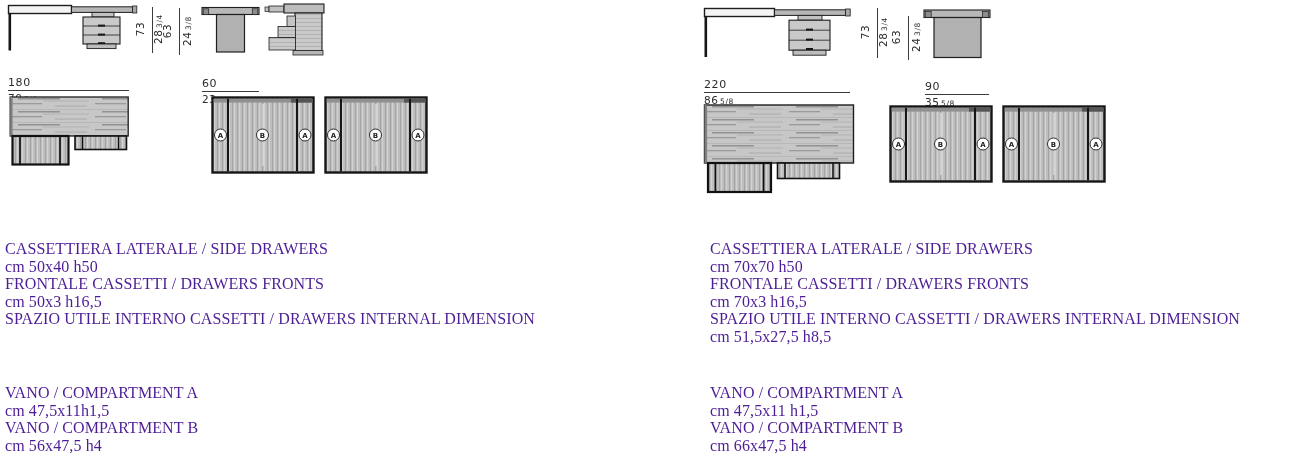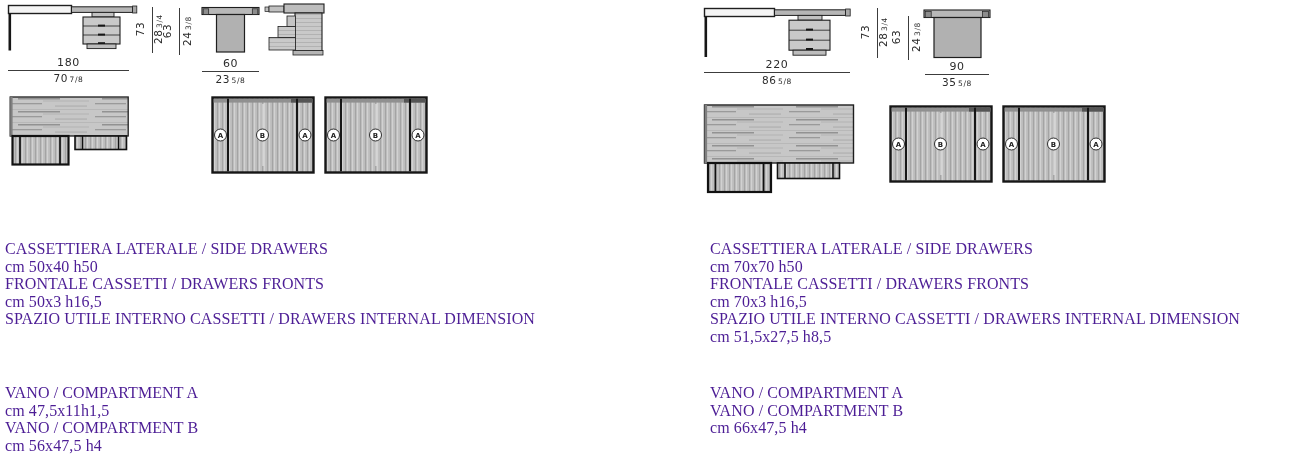--- a/index.html
+++ b/index.html
@@ -11,21 +11,21 @@
   .abs { position:absolute; }
 
   
   .specs { position:absolute; white-space:nowrap; }
   .spec-line {
     font:16px/17.6px "Liberation Serif", serif;
     color:#4c1d95; letter-spacing:0.1px;
   }
 
   
-  .hdim { position:absolute; text-align:center; color:#2b2b2b; }
+  .hdim { position:absolute; text-align:left; color:#2b2b2b;margin-top:20px; }
   .hdim-cm { font:11px/13px "DejaVu Sans", sans-serif; letter-spacing:0.6px; padding-bottom:1px; }
   .hdim-rule { border-top:1.2px solid #3c3c3c; height:0; }
   .hdim-in { font:10.5px/13px "DejaVu Sans", sans-serif; letter-spacing:0.6px; padding-top:1px; }
   .frac { font-size:7.5px; margin-left:1.5px; }
 
   
   .vline { position:absolute; width:1.2px; background:#3c3c3c; }
   .vlabel {
     position:absolute; transform:translate(-50%,-50%) rotate(-90deg);
     font:10.5px "DejaVu Sans", sans-serif; color:#2b2b2b;
@@ -300,15 +300,16 @@
 <div class="specs" style="left:710px;top:240px">
   <div class="spec-line">CASSETTIERA LATERALE / SIDE DRAWERS</div>
   <div class="spec-line">cm 70x70 h50</div>
   <div class="spec-line">FRONTALE CASSETTI / DRAWERS FRONTS</div>
   <div class="spec-line">cm 70x3 h16,5</div>
   <div class="spec-line">SPAZIO UTILE INTERNO CASSETTI / DRAWERS INTERNAL DIMENSION</div>
   <div class="spec-line">cm 51,5x27,5 h8,5</div>
 </div>
 <div class="specs" style="left:710px;top:384px">
   <div class="spec-line">VANO / COMPARTMENT A</div>
+  <div class="spec-line">cm 47,5x11 h1,5</div>
   <div class="spec-line">VANO / COMPARTMENT B</div>
   <div class="spec-line">cm 66x47,5 h4</div>
 </div>
 
 </body></html>

